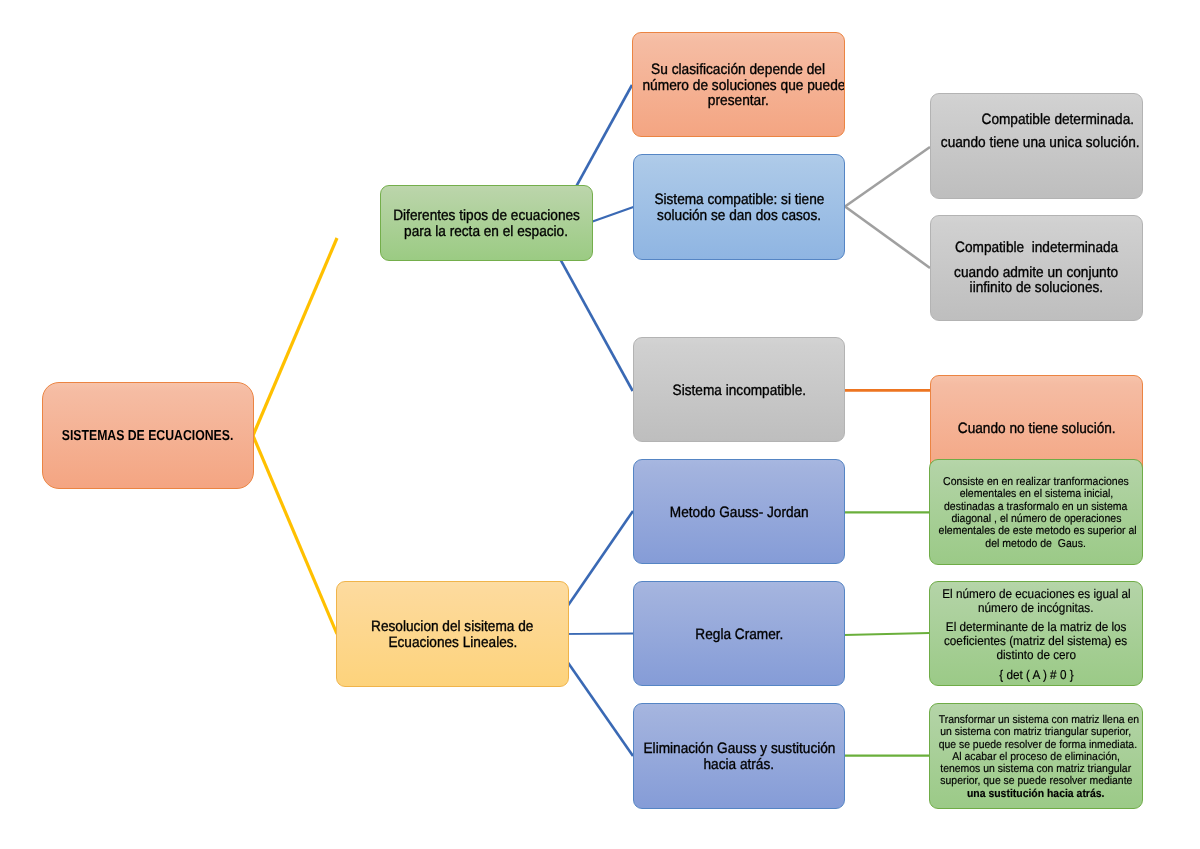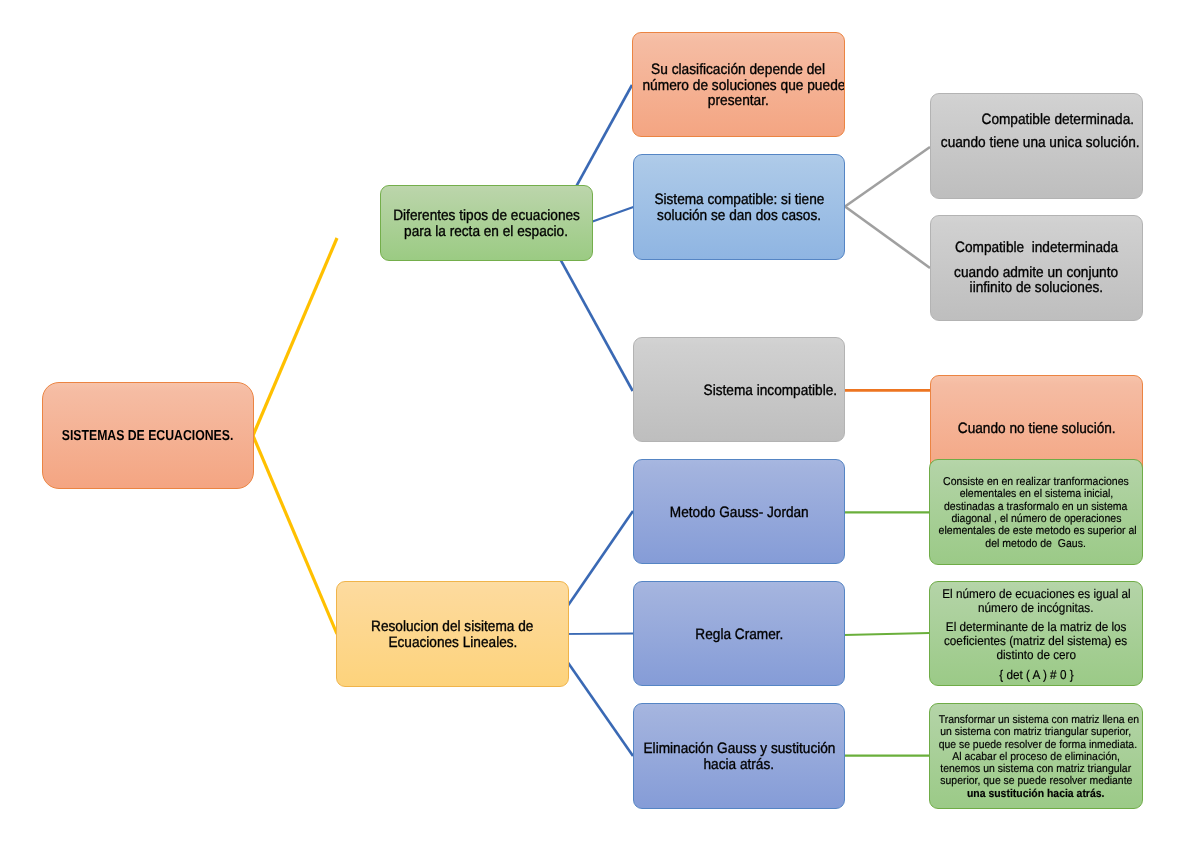--- a/index.html
+++ b/index.html
@@ -77,21 +77,21 @@
           <span class="ln"><i style="transform: scaleX(0.915);">presentar.</i></span>
         </span>
       </div>
       <div class="node s-blue" aria-label="Sistema compatible: si tiene solución se dan dos casos." style="left: 633px; top: 154px; width: 212px; height: 106px; font-size: 15px; line-height: 1.047; --tsw: 0.35px;">
         <span class="txt" style="transform: translateY(1px);">
           <span class="ln"><i style="transform: scaleX(0.91);">Sistema compatible: si tiene</i></span>
           <span class="ln"><i style="transform: scaleX(0.91);">solución se dan dos casos.</i></span>
         </span>
       </div>
       <div class="node s-gray" aria-label="Sistema incompatible." style="left: 633px; top: 337px; width: 212px; height: 105px; font-size: 15px; line-height: 1.047; --tsw: 0.35px;">
-        <span class="txt" style="transform: translateY(1px); text-align: right;">
+        <span class="txt" style="transform: translateY(1px);">
           <span class="ln"><i style="transform: scaleX(0.91);">Sistema incompatible.</i></span>
         </span>
       </div>
       <div class="node s-blue2" aria-label="Metodo Gauss- Jordan" style="left: 633px; top: 459px; width: 212px; height: 105px; font-size: 15px; line-height: 1.047; --tsw: 0.35px;">
         <span class="txt" style="transform: translateY(1px);">
           <span class="ln"><i style="transform: scaleX(0.91);">Metodo Gauss- Jordan</i></span>
         </span>
       </div>
       <div class="node s-blue2" aria-label="Regla Cramer." style="left: 633px; top: 581px; width: 212px; height: 105px; font-size: 15px; line-height: 1.047; --tsw: 0.35px;">
         <span class="txt" style="transform: translateY(1px);">

